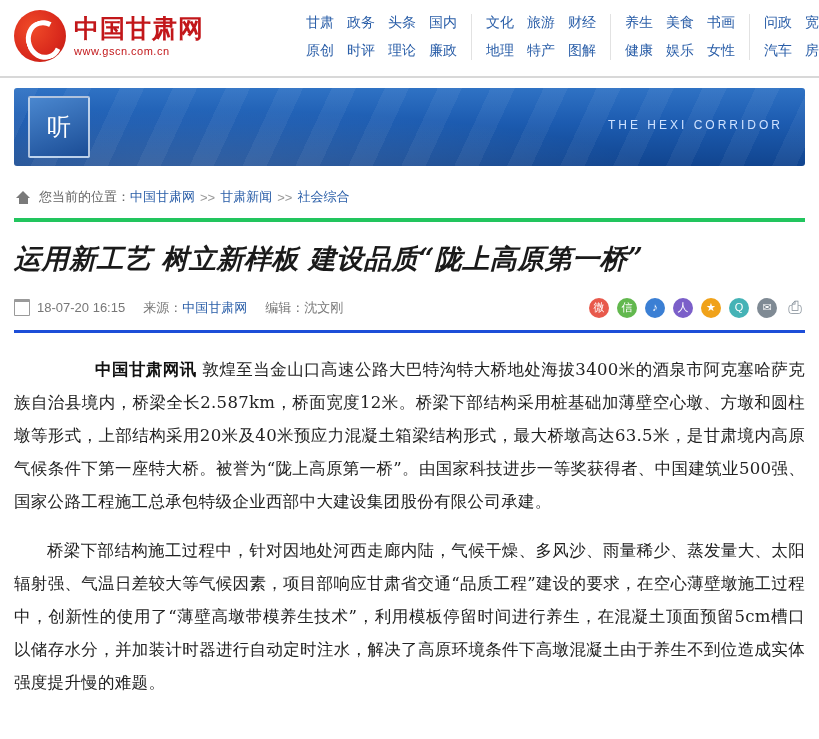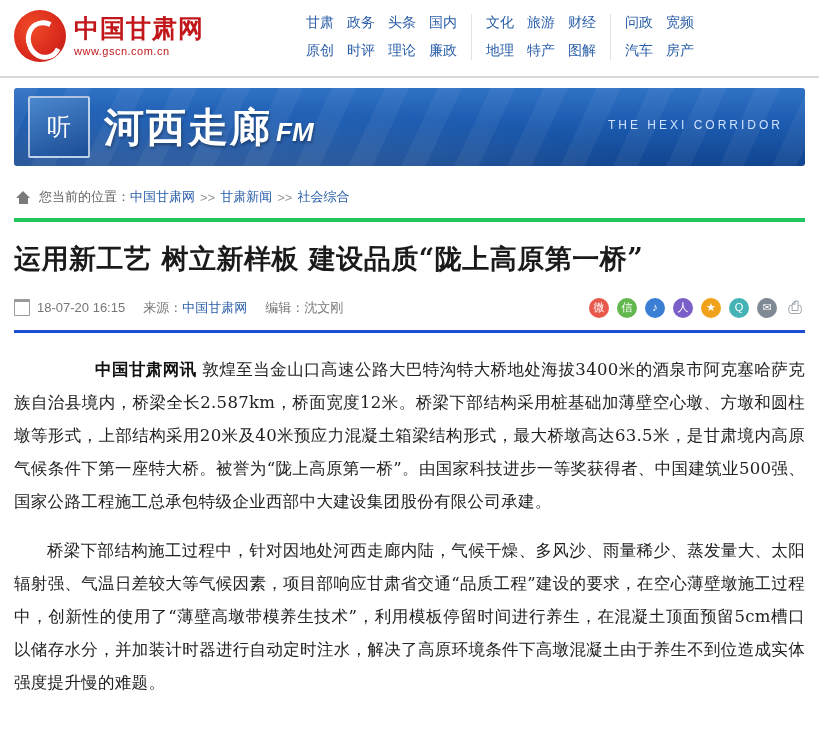--- a/index.html
+++ b/index.html
@@ -216,20 +216,21 @@
     padding-top: 18px;
   }
   .headline {
     font-family: "DejaVu Serif", serif;
     font-size: 27px;
     font-weight: bold;
     color: #1a1a1a;
     line-height: 1.4;
     letter-spacing: 0.5px;
     margin: 0 0 20px 0;
+    font-style: italic;
   }
   .meta-row {
     display: flex;
     align-items: center;
     border-bottom: 3px solid #1d4ed8;
     padding-bottom: 12px;
     font-size: 13px;
     color: #777;
   }
   .cal-icon {
@@ -325,40 +326,48 @@
           <a class="nav-link" href="#">旅游</a>
           <a class="nav-link" href="#">财经</a>
         </div>
         <div class="nav-row">
           <a class="nav-link" href="#">地理</a>
           <a class="nav-link" href="#">特产</a>
           <a class="nav-link" href="#">图解</a>
         </div>
       </div>
 
+      <div class="nav-col">
+        <div class="nav-row">
+          <a class="nav-link" href="#">养生</a>
+          <a class="nav-link" href="#">美食</a>
+          <a class="nav-link" href="#">书画</a>
+        </div>
+        <div class="nav-row">
+          <a class="nav-link" href="#">健康</a>
+          <a class="nav-link" href="#">娱乐</a>
+          <a class="nav-link" href="#">女性</a>
+        </div>
+      </div>
 
       <div class="nav-col">
         <div class="nav-row">
           <a class="nav-link" href="#">问政</a>
           <a class="nav-link" href="#">宽频</a>
         </div>
         <div class="nav-row">
           <a class="nav-link" href="#">汽车</a>
           <a class="nav-link" href="#">房产</a>
         </div>
       </div>
     </div>
   </div>
 
   <div class="banner">
     <div class="banner-logo">听</div>
-    <div class="banner-title">
-      <span class="zh">河西走廊</span>
-      <span class="fm">FM</span>
-    </div>
     <div class="banner-right">
       <div class="banner-en">THE HEXI CORRIDOR</div>
     </div>
   </div>
 
   <div class="breadcrumb">
     <span class="home-icon"></span>
     <span>您当前的位置：</span>
     <a class="crumb-link" href="#">中国甘肃网</a>
     <span class="crumb-sep">&gt;&gt;</span>

